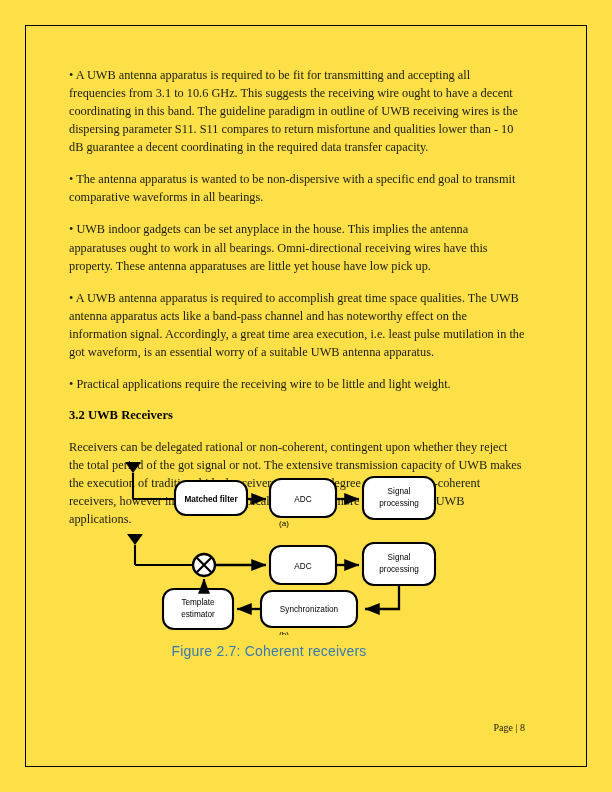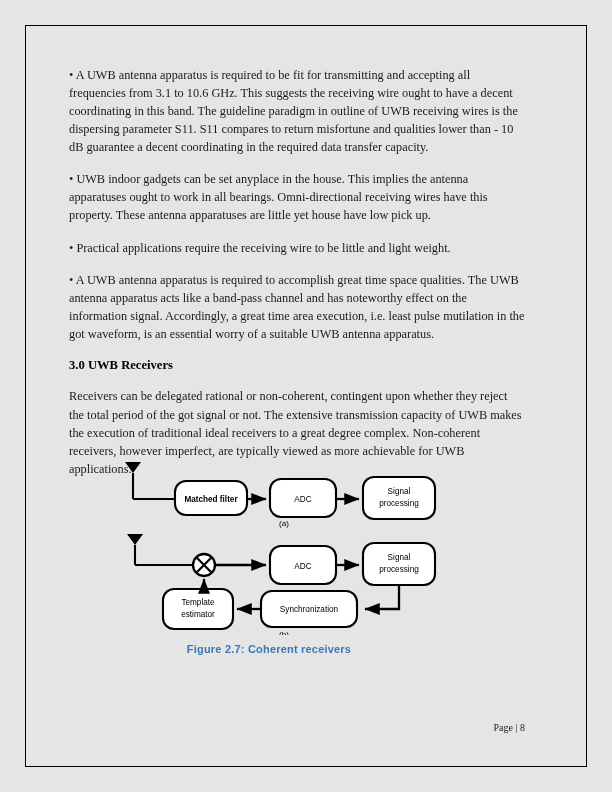--- a/index.html
+++ b/index.html
@@ -13,21 +13,21 @@
     font-family: "Liberation Serif", "DejaVu Serif", serif;
     color: #000000;
     overflow: hidden;
     position: relative;
   }
   .page {
     position: absolute;
     left: 0; top: 0;
     width: 612px;
     height: 792px;
-    background: #e5e5e5;
+    background: #fde047;
   }
   .page-border {
     position: absolute;
     left: 25px;
     top: 25px;
     width: 562px;
     height: 742px;
     border: 1.4px solid #000000;
     box-sizing: border-box;
   }
@@ -66,24 +66,23 @@
     width: 456px;
     height: 180px;
   }
   .fig-caption {
     position: absolute;
     left: 0;
     top: 188px;
     width: 400px;
     text-align: center;
     font-family: "Liberation Sans", "DejaVu Sans", sans-serif;
-    font-size: 11px;
+    font-size: 14px;
     letter-spacing: 0.2px;
     color: #3a78b5;
-    font-weight: bold;
   }
   .footer {
     position: absolute;
     left: 69px;
     top: 722px;
     width: 456px;
     text-align: right;
     font-size: 10px;
     color: #1a1a1a;
     font-family: "Liberation Serif", "DejaVu Serif", serif;
@@ -94,24 +93,25 @@
   }
 </style>
 </head>
 <body>
 
 <div class="page">
   <div class="page-border"></div>
 
   <div class="content">
     <p class="body-par">• A UWB antenna apparatus is required to be fit for transmitting and accepting all frequencies from 3.1 to 10.6 GHz. This suggests the receiving wire ought to have a decent coordinating in this band. The guideline paradigm in outline of UWB receiving wires is the dispersing parameter S11. S11 compares to return misfortune and qualities lower than - 10 dB guarantee a decent coordinating in the required data transfer capacity.</p>
+    <p class="body-par"> • The antenna apparatus is wanted to be non-dispersive with a specific end goal to transmit comparative waveforms in all bearings.</p>
     <p class="body-par">• UWB indoor gadgets can be set anyplace in the house. This implies the antenna apparatuses ought to work in all bearings. Omni-directional receiving wires have this property. These antenna apparatuses are little yet house have low pick up.</p>
+    <p class="body-par">• A UWB antenna apparatus is required to accomplish great time space qualities. The UWB antenna apparatus acts like a band-pass channel and has noteworthy effect on the information signal. Accordingly, a great time area execution, i.e. least pulse mutilation in the got waveform, is an essential worry of a suitable UWB antenna apparatus.</p>
     <p class="body-par">• Practical applications require the receiving wire to be little and light weight.</p>
-    <p class="body-par">• A UWB antenna apparatus is required to accomplish great time space qualities. The UWB antenna apparatus acts like a band-pass channel and has noteworthy effect on the information signal. Accordingly, a great time area execution, i.e. least pulse mutilation in the got waveform, is an essential worry of a suitable UWB antenna apparatus.</p>
-    <h2 class="section-head">3.0 UWB Receivers</h2>
+    <h2 class="section-head">3.2 UWB Receivers</h2>
     <p class="body-par">Receivers can be delegated rational or non-coherent, contingent upon whether they reject the total period of the got signal or not. The extensive transmission capacity of UWB makes the execution of traditional ideal receivers to a great degree complex. Non-coherent receivers, however imperfect, are typically viewed as more achievable for UWB applications.</p>
   </div>
 
   <div class="figure-wrap">
     <svg class="diagram" viewBox="0 0 456 180">
       <defs>
         <marker id="arrow" markerWidth="7" markerHeight="7" refX="6.4" refY="2.6" orient="auto">
           <path d="M0,0 L6.6,2.6 L0,5.2 z" fill="#000000"></path>
         </marker>
       </defs>

